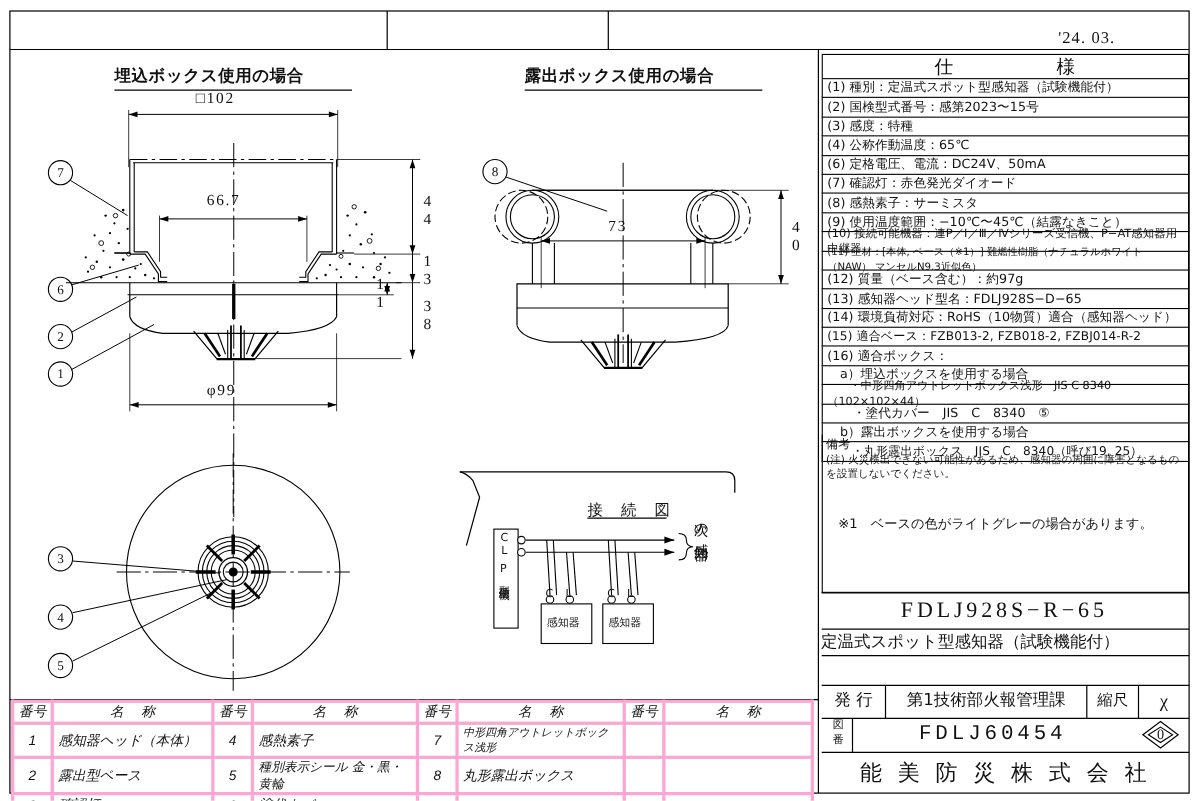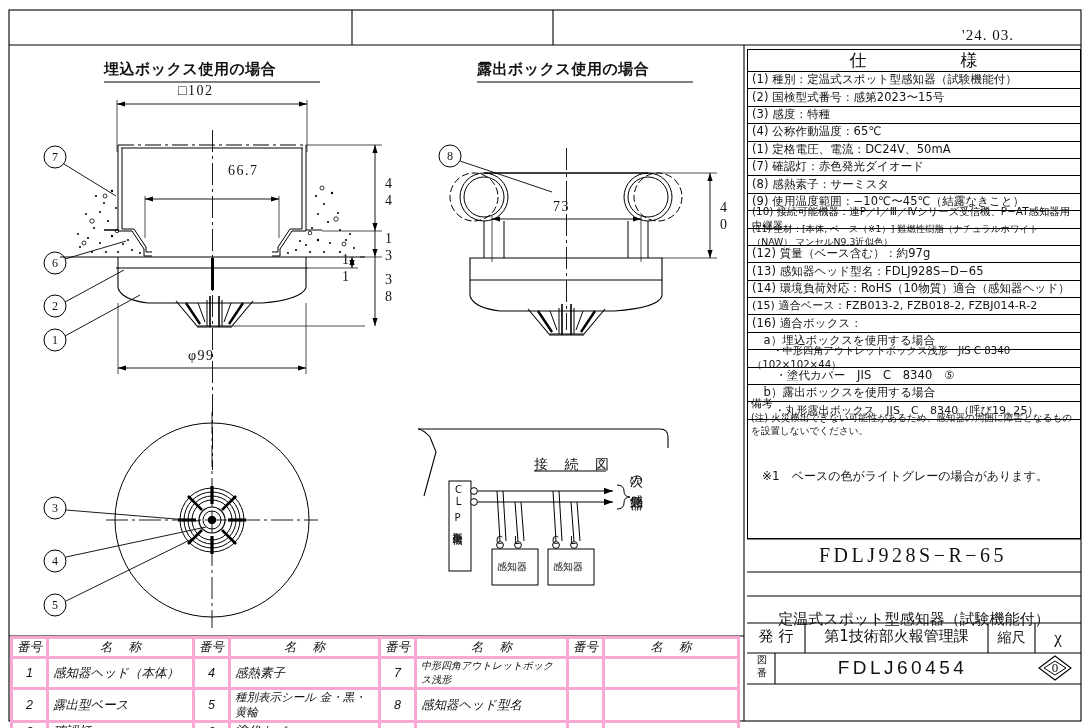--- a/index.html
+++ b/index.html
@@ -355,21 +355,21 @@
 
       <path d="M1055 656 l16 12 l-16 12 l-16 -12 z" stroke-width="1.1"></path>
       <path d="M1055 661 l11 7 l-11 7 l-11 -7 z" stroke-width="1"></path>
     </g>
   </svg>
 
   <div class="txt dim" style="left:962px;top:28px;font-size:15px;letter-spacing:1px;">'24. 03.</div>
 
   <div class="txt jp sec-title" style="left:104px;top:62px;">埋込ボックス使用の場合</div>
   <div class="txt dim" style="left:178px;top:84px;">□102</div>
-  <div class="txt dim" style="left:188px;top:164px;margin-left:40px;">66.7</div>
+  <div class="txt dim" style="left:188px;top:176px;">66.7</div>
   <div class="txt dim-v" style="left:381px;top:176px;">44</div>
   <div class="txt dim-v" style="left:381px;top:231px;">13</div>
   <div class="txt dim-v" style="left:338px;top:252px;">11</div>
   <div class="txt dim-v" style="left:381px;top:272px;">38</div>
   <div class="txt dim" style="left:188px;top:349px;">φ99</div>
 
   <div class="txt balloon" style="left:43px;top:151px;">7</div>
   <div class="txt balloon" style="left:43px;top:257px;">6</div>
   <div class="txt balloon" style="left:43px;top:300px;">2</div>
   <div class="txt balloon" style="left:43px;top:334px;">1</div>
@@ -410,21 +410,21 @@
     <div class="r">
         <span class="jp spec-row">(2) 国検型式番号：感第2023〜15号</span>
       </div>
     <div class="r">
         <span class="jp spec-row">(3) 感度：特種</span>
       </div>
     <div class="r">
         <span class="jp spec-row">(4) 公称作動温度：65℃</span>
       </div>
     <div class="r">
-        <span class="jp spec-row">(1) 定格電圧、電流：DC24V、50mA</span>
+        <span class="jp spec-row">(6) 定格電圧、電流：DC24V、50mA</span>
       </div>
     <div class="r">
         <span class="jp spec-row">(7) 確認灯：赤色発光ダイオード</span>
       </div>
     <div class="r">
         <span class="jp spec-row">(8) 感熱素子：サーミスタ</span>
       </div>
     <div class="r">
         <span class="jp spec-row">(9) 使用温度範囲：−10℃〜45℃（結露なきこと）</span>
       </div>
@@ -466,32 +466,33 @@
       </div>
   </div>
 
   <div id="remarks">
     <div class="jp" style="position:absolute;left:3px;top:1px;font-size:11px;">備考</div>
     <div class="jp" style="position:absolute;left:3px;top:17px;font-size:9.6px;">(注) 火災検出できない可能性があるため、感知器の周囲に障害となるものを設置しないでください。</div>
     <div class="jp" style="position:absolute;left:14px;top:73px;font-size:12px;">※1　ベースの色がライトグレーの場合があります。</div>
   </div>
 
   <div class="txt" style="left:746px;top:545px;width:334px;text-align:center;font-size:20px;letter-spacing:3.5px;font-family:'Liberation Serif','DejaVu Serif',serif;">FDLJ928S−R−65</div>
-  <div class="txt jp" style="left:747px;top:576px;width:334px;text-align:center;font-size:15px;margin-top:36px;">定温式スポット型感知器（試験機能付）</div>
+  <div class="txt jp" style="left:715px;top:576px;width:334px;text-align:center;font-size:15px;">定温式スポット型感知器（試験機能付）</div>
 
   <div class="txt jp" style="left:747px;top:629px;width:58px;text-align:center;font-size:15px;">発 行</div>
   <div class="txt jp" style="left:805px;top:629px;width:183px;text-align:center;font-size:15px;">第1技術部火報管理課</div>
   <div class="txt jp" style="left:988px;top:630px;width:47px;text-align:center;font-size:14px;">縮尺</div>
   <div class="txt" style="left:1035px;top:629px;width:46px;text-align:center;font-size:17px;font-family:'Liberation Serif','DejaVu Serif',serif;">χ</div>
 
   <div class="txt jp" style="left:750px;top:655px;width:24px;text-align:center;font-size:10px;">図</div>
   <div class="txt jp" style="left:750px;top:668px;width:24px;text-align:center;font-size:10px;">番</div>
-  <div class="txt" style="left:775px;top:658px;width:255px;text-align:center;font-size:19px;letter-spacing:3.5px;font-family:Liberation Sans, sans-serif;">FDLJ60454</div>
+  <div class="txt" style="left:775px;top:658px;width:255px;text-align:center;font-size:19px;letter-spacing:3.5px;font-family:Liberation Mono, monospace;">FDLJ60454</div>
   <div class="txt" style="left:1043px;top:661px;width:24px;text-align:center;font-size:13px;font-family:'Liberation Serif','DejaVu Serif',serif;">0</div>
 
+  <div class="txt jp" style="left:747px;top:692px;width:334px;text-align:center;font-size:20px;letter-spacing:4px;">能 美 防 災 株 式 会 社</div>
 
   <div id="legend">
     <table>
       <colgroup>
         <col style="width:36px">
           <col style="width:146px">
         <col style="width:36px">
           <col style="width:150px">
         <col style="width:36px">
           <col style="width:152px">
@@ -518,21 +519,21 @@
         <td class="nm jp" style="font-size:10px">中形四角アウトレットボックス浅形</td>
         <td class="num"></td>
         <td class="nm jp"></td>
       </tr>
       <tr>
         <td class="num">2</td>
         <td class="nm jp">露出型ベース</td>
         <td class="num">5</td>
         <td class="nm jp" style="font-size:11.5px">種別表示シール 金・黒・黄輪</td>
         <td class="num">8</td>
-        <td class="nm jp">感知器ヘッド型名</td>
+        <td class="nm jp">丸形露出ボックス</td>
         <td class="num"></td>
         <td class="nm jp"></td>
       </tr>
       <tr>
         <td class="num">3</td>
         <td class="nm jp">確認灯</td>
         <td class="num">6</td>
         <td class="nm jp">塗代カバー</td>
         <td class="num"></td>
         <td class="nm jp"></td>

